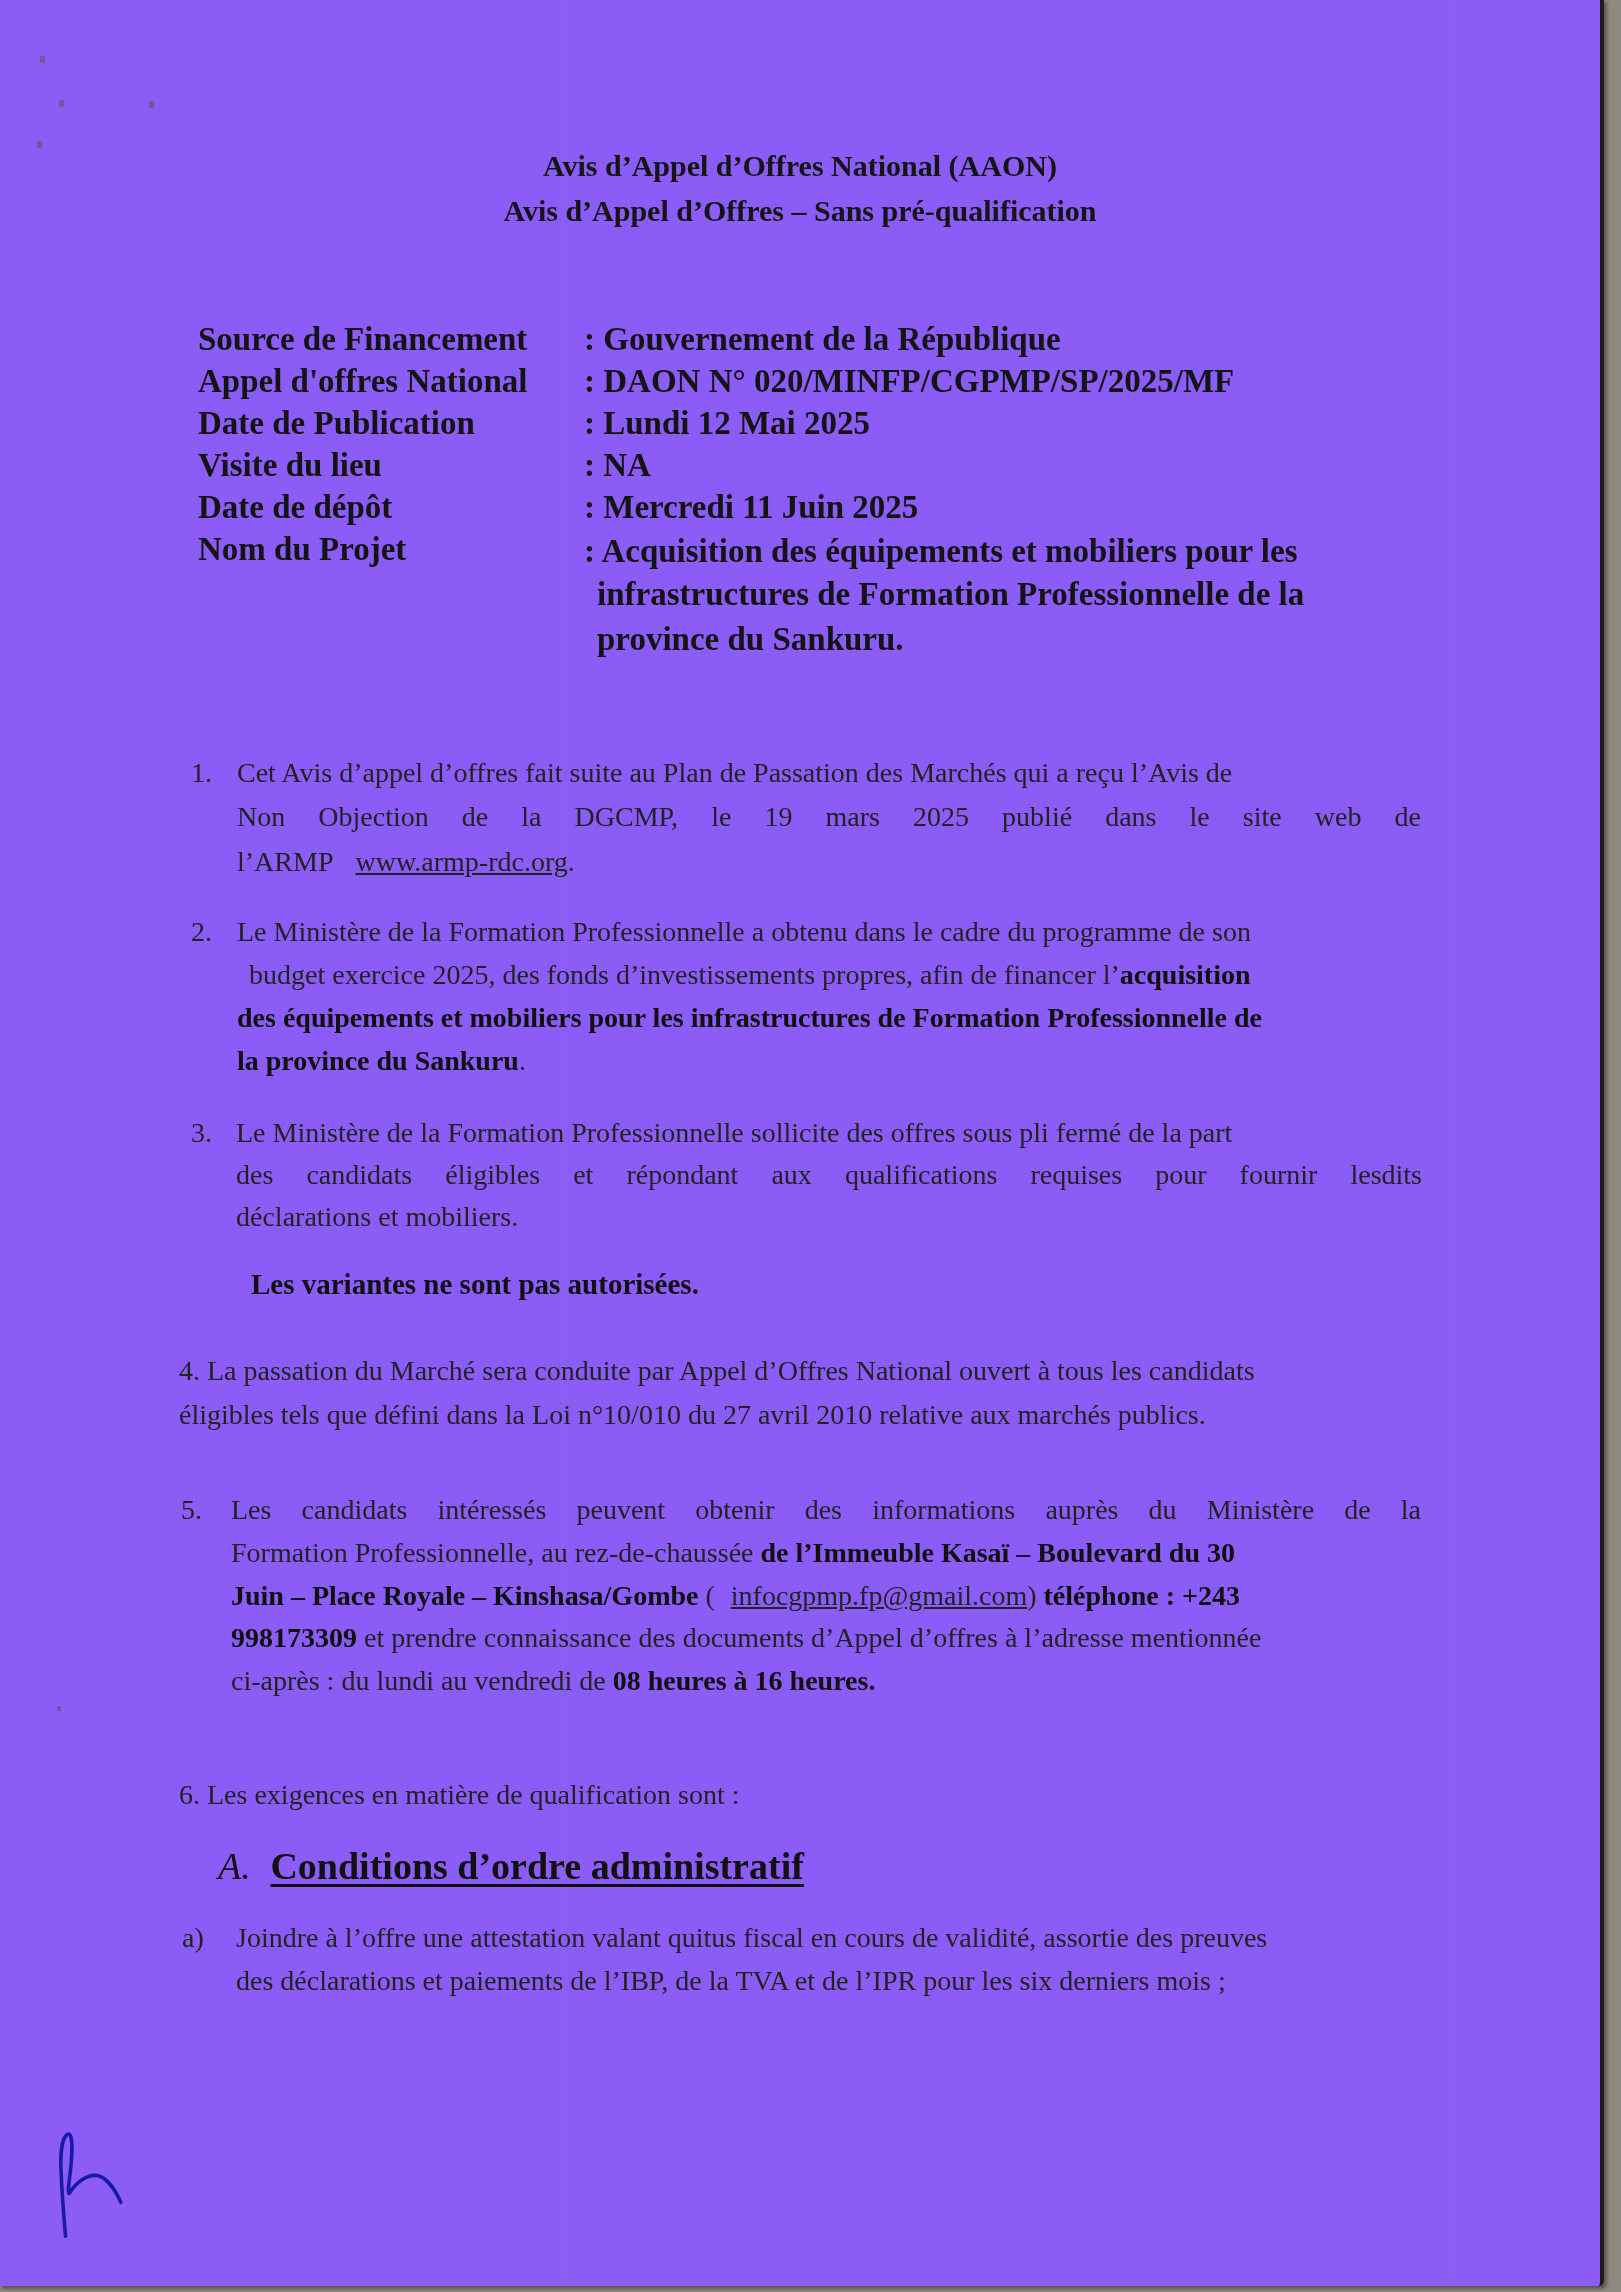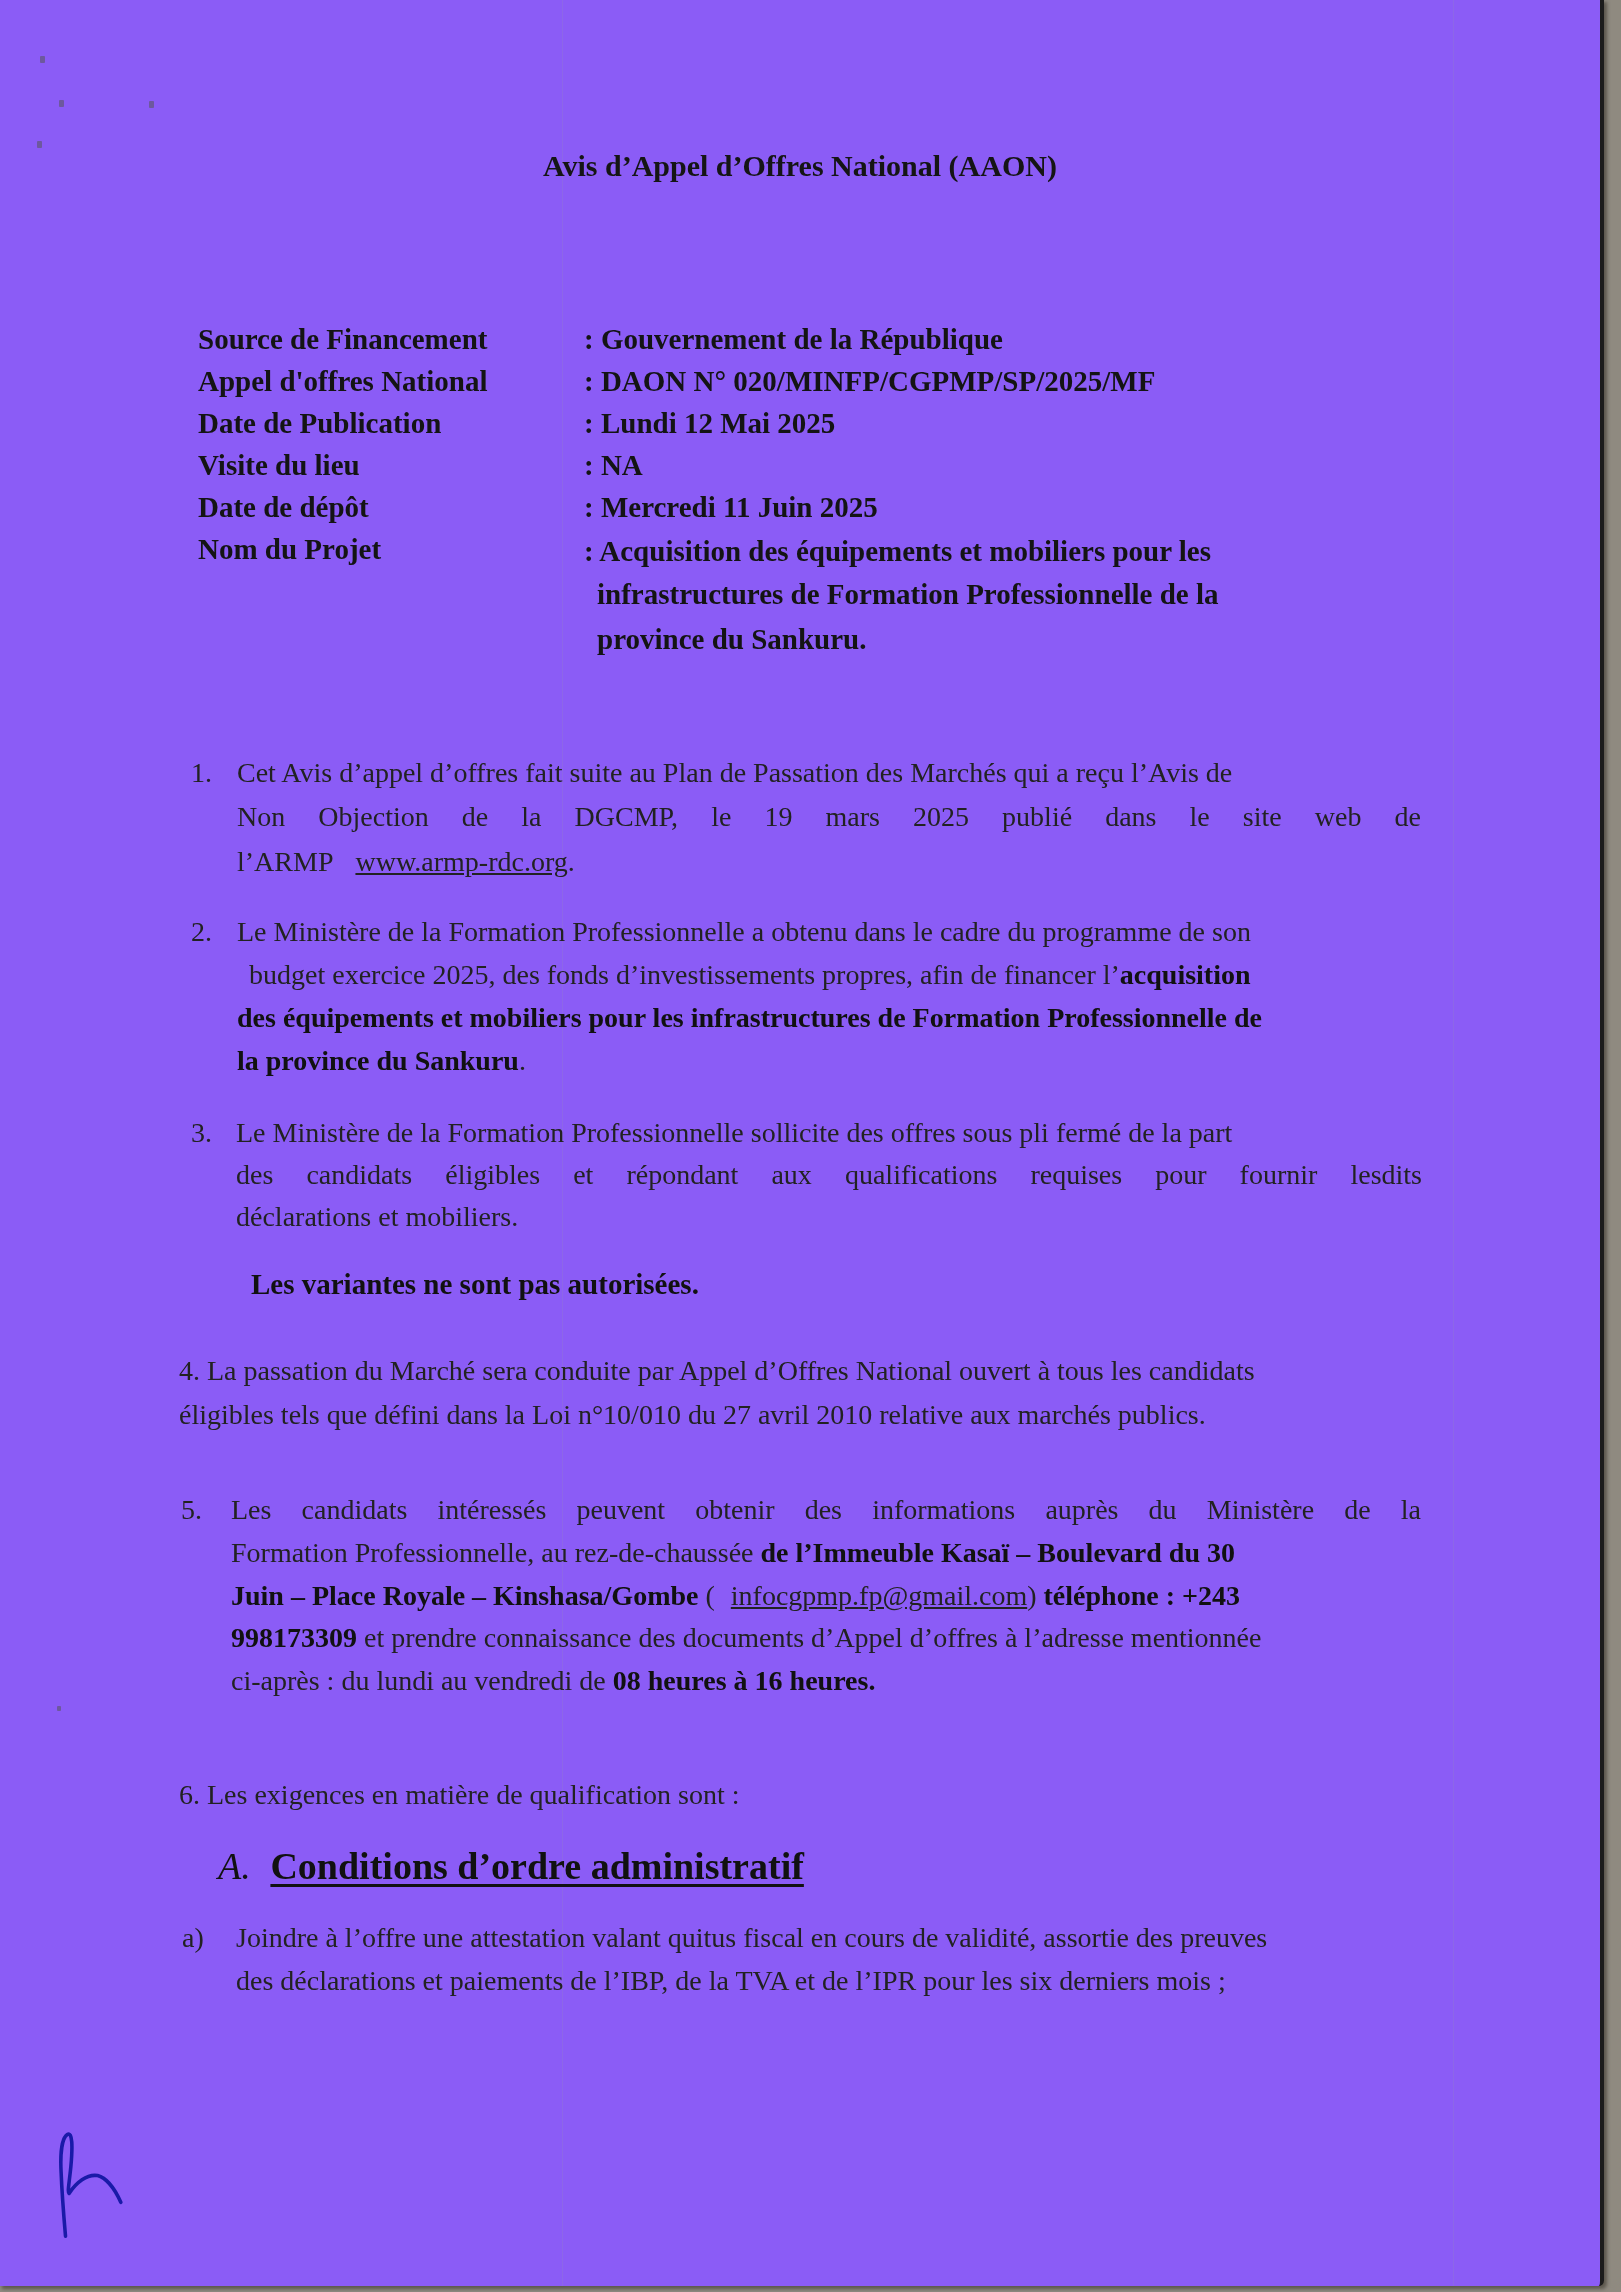--- a/index.html
+++ b/index.html
@@ -17,21 +17,21 @@
     box-shadow: 2.7px 2.7px 3.6px rgba(60,55,45,0.6);
   }
   .fold { position: absolute; top: 0; width: 0.9px; height: 2286px; background: rgba(150,155,170,0.18); }
   .speck { position: absolute; width: 5.4px; height: 7.2px; background: #555; opacity: 0.55; border-radius: 0.9px; }
 
   .title {
     position: absolute; left: 0; width: 1600px; text-align: center;
     font-weight: bold; font-size: 30px; line-height: 43px; color: #151515;
   }
   .hdr-label, .hdr-value {
-    position: absolute; font-weight: bold; font-size: 29px; line-height: 43px; color: #141414; white-space: nowrap;
+    position: absolute; font-weight: bold; font-size: 33px; line-height: 43px; color: #141414; white-space: nowrap;
   }
   .hdr-label { left: 198px; }
   .hdr-value { left: 584px; }
   .hdr-cont  { left: 597px; text-align: center; }
 
   .num { position: absolute; font-size: 28px; line-height: 43px; color: #222; }
   .line {
     position: absolute; font-size: 28px; line-height: 43px; color: #222; white-space: nowrap;
   }
   .just { text-align: justify; text-align-last: justify; }
@@ -51,20 +51,21 @@
   <div class="fold" style="left:562px"></div>
   <div class="fold" style="left:1453px"></div>
 
   <div class="speck" style="left:40px;top:56px"></div>
   <div class="speck" style="left:59px;top:100px"></div>
   <div class="speck" style="left:149px;top:101px"></div>
   <div class="speck" style="left:37px;top:141px"></div>
   <div class="speck" style="left:57px;top:1706px;width:3.6px;height:5.4px"></div>
 
   <div class="title" style="top:144px">Avis d’Appel d’Offres National (AAON)</div>
+  <div class="title" style="top:189px">Avis d’Appel d’Offres – Sans pré-qualification</div>
 
   <div>
     <div class="hdr-label" style="top:318px">Source de Financement</div>
     <div class="hdr-value" style="top:318px">: Gouvernement de la République</div>
 
     <div class="hdr-label" style="top:360px">Appel d'offres National</div>
     <div class="hdr-value" style="top:360px">: DAON N° 020/MINFP/CGPMP/SP/2025/MF</div>
 
     <div class="hdr-label" style="top:402px">Date de Publication</div>
     <div class="hdr-value" style="top:402px">: Lundi 12 Mai 2025</div>

